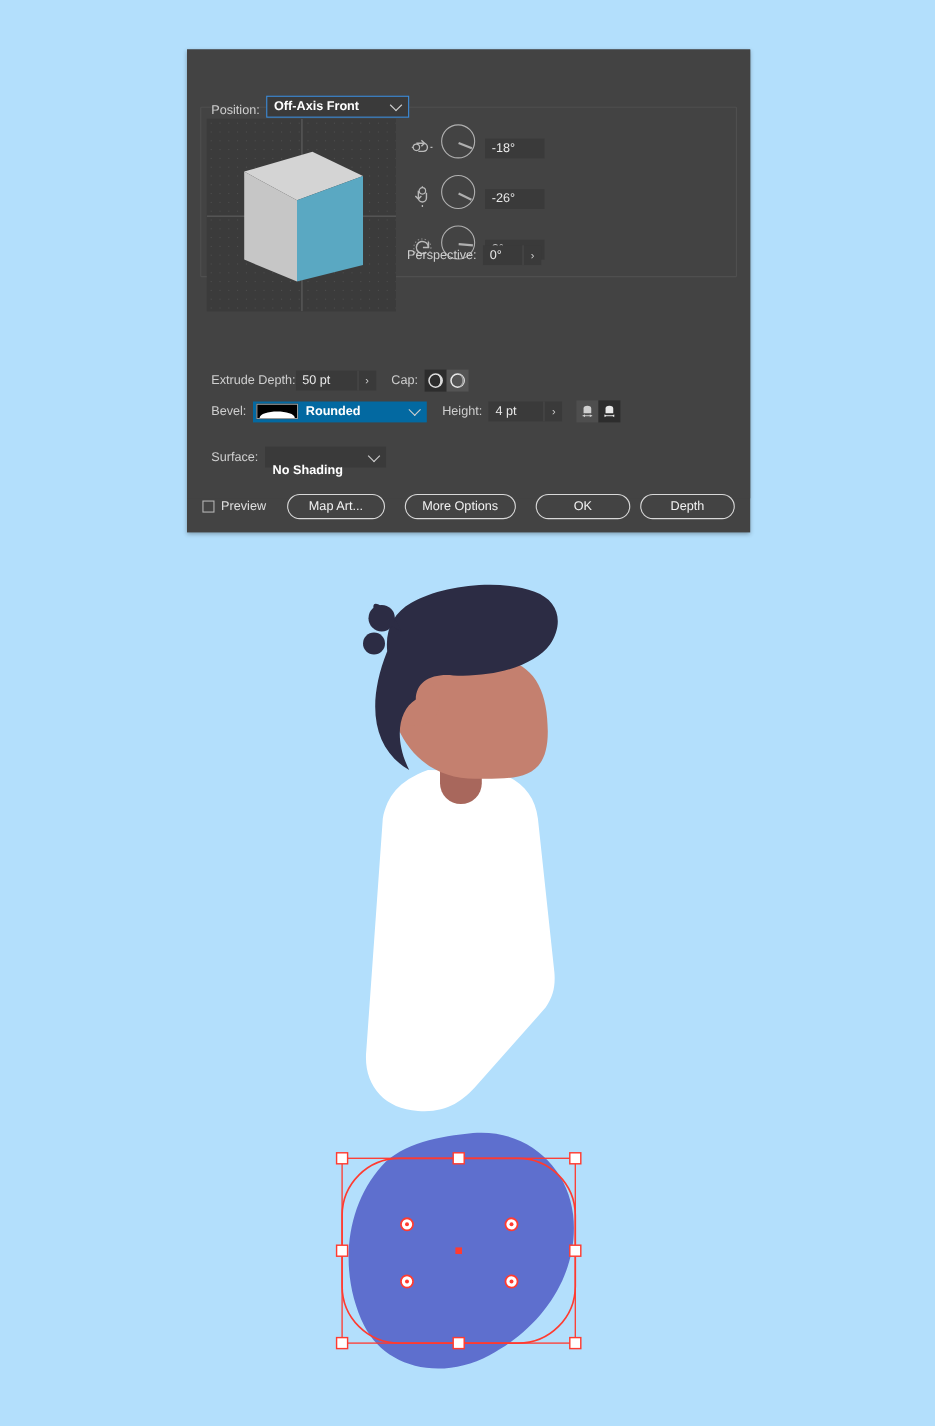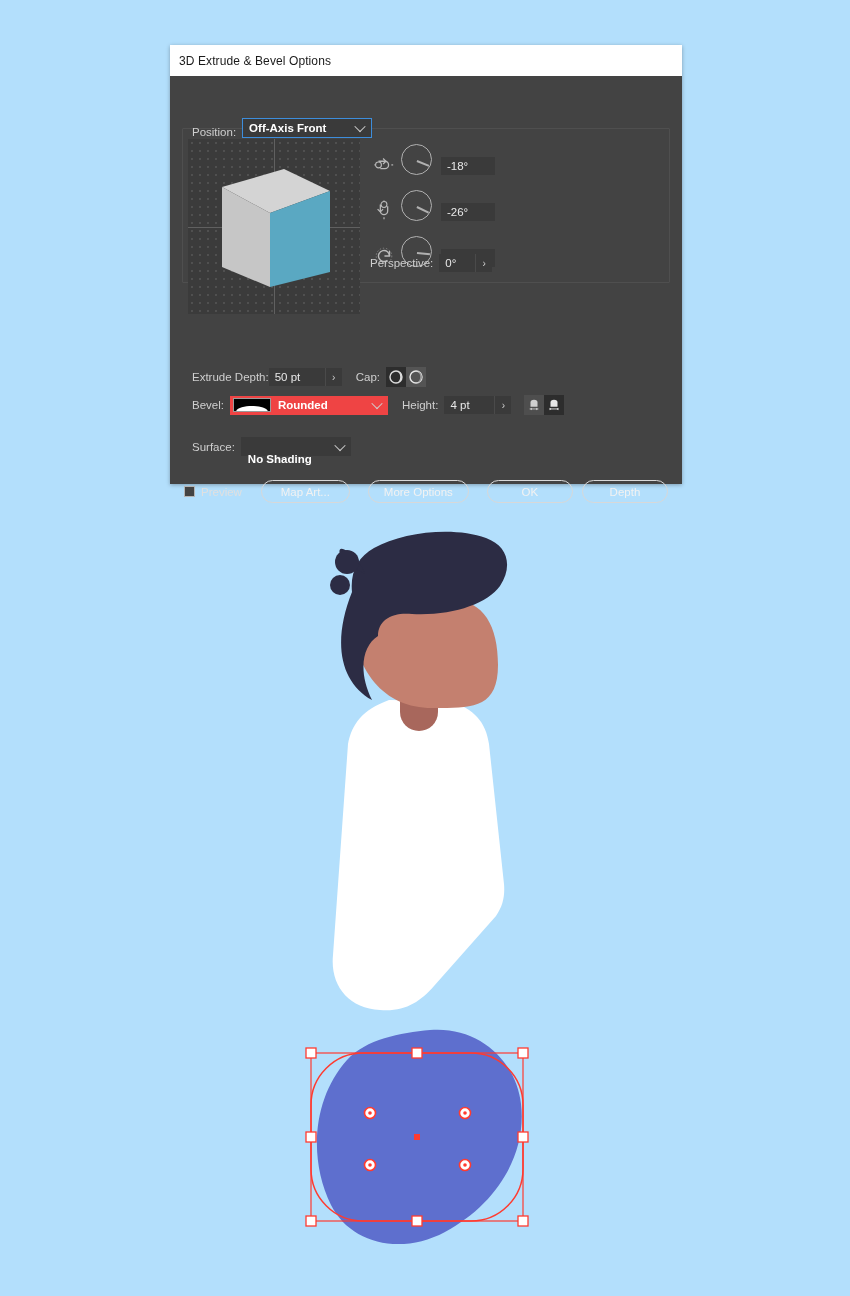--- a/index.html
+++ b/index.html
@@ -196,21 +196,21 @@
     width: 20px; height: 20px;
     display: flex; align-items: center; justify-content: center;
     margin-left: 0;
   }
   .capbtn.sel { background: #2d2d2d; }
   .capbtn.unsel { background: #545454; }
 
   #bevel-select {
     margin-left: 6px;
     width: 158px; height: 19px;
-    background: #ef4444;
+    background: #0369a1;
     display: flex; align-items: center;
     position: relative;
     padding-left: 3px;
     box-sizing: border-box;
   }
   .bevel-swatch {
     width: 38px; height: 14px;
     background: #000;
     border: 1px solid #9a9a9a;
     box-sizing: border-box;
@@ -280,23 +280,20 @@
 
   
   #person { position: absolute; left: 0; top: 0; }
   #blob-sel { position: absolute; left: 0; top: 0; }
 </style>
 </head>
 <body style="background: rgb(179, 223, 252);">
 
 <div id="dialog">
 
-  <div id="titlebar">
-    <span class="t">3D Extrude &amp; Bevel Options</span>
-  </div>
 
   <div id="dialog-body">
 
     <div class="fieldset" id="top-fs"></div>
 
     <div id="position-row">
       <span class="lbl">Position:</span>
       <div id="position-select" style="border-color: rgb(61, 141, 219);">
         <span class="val">Off-Axis Front</span>
         <span class="caret"></span>

